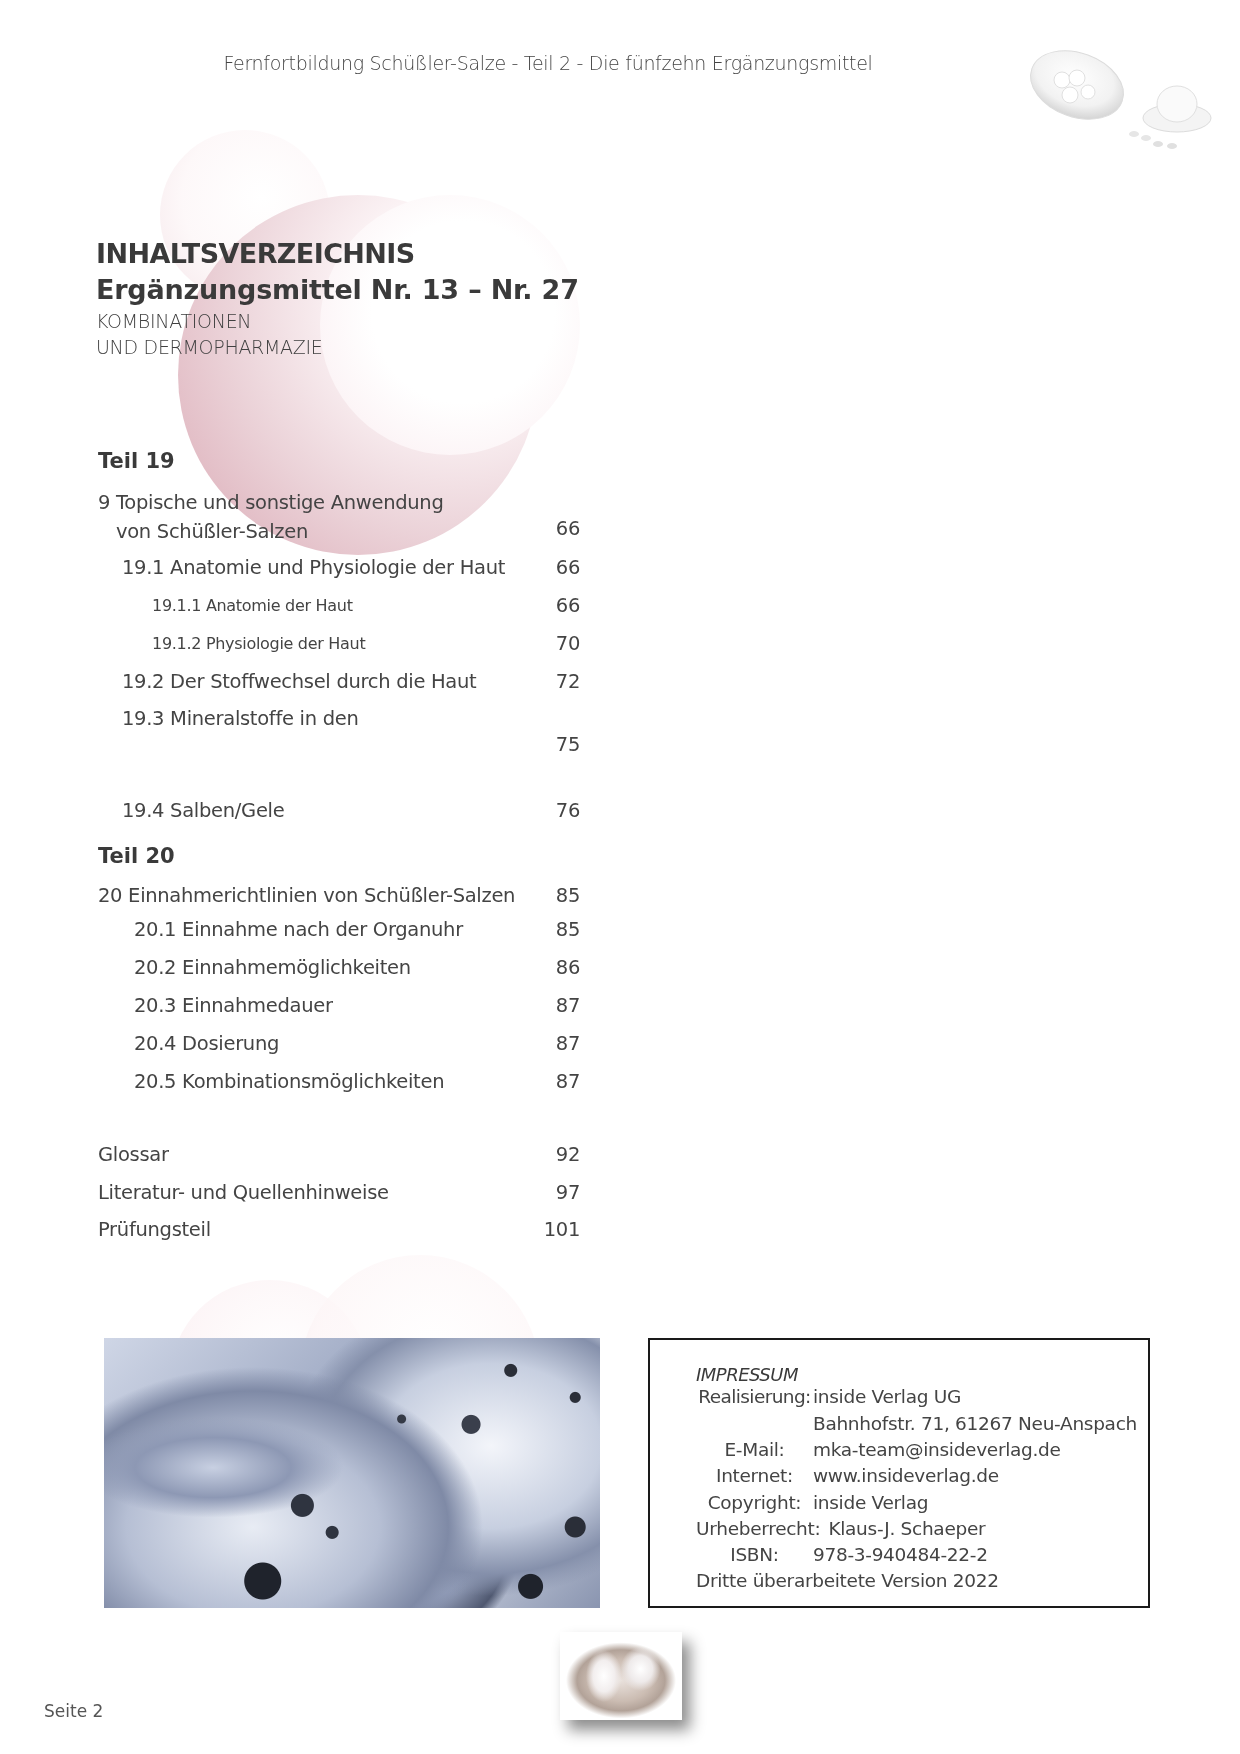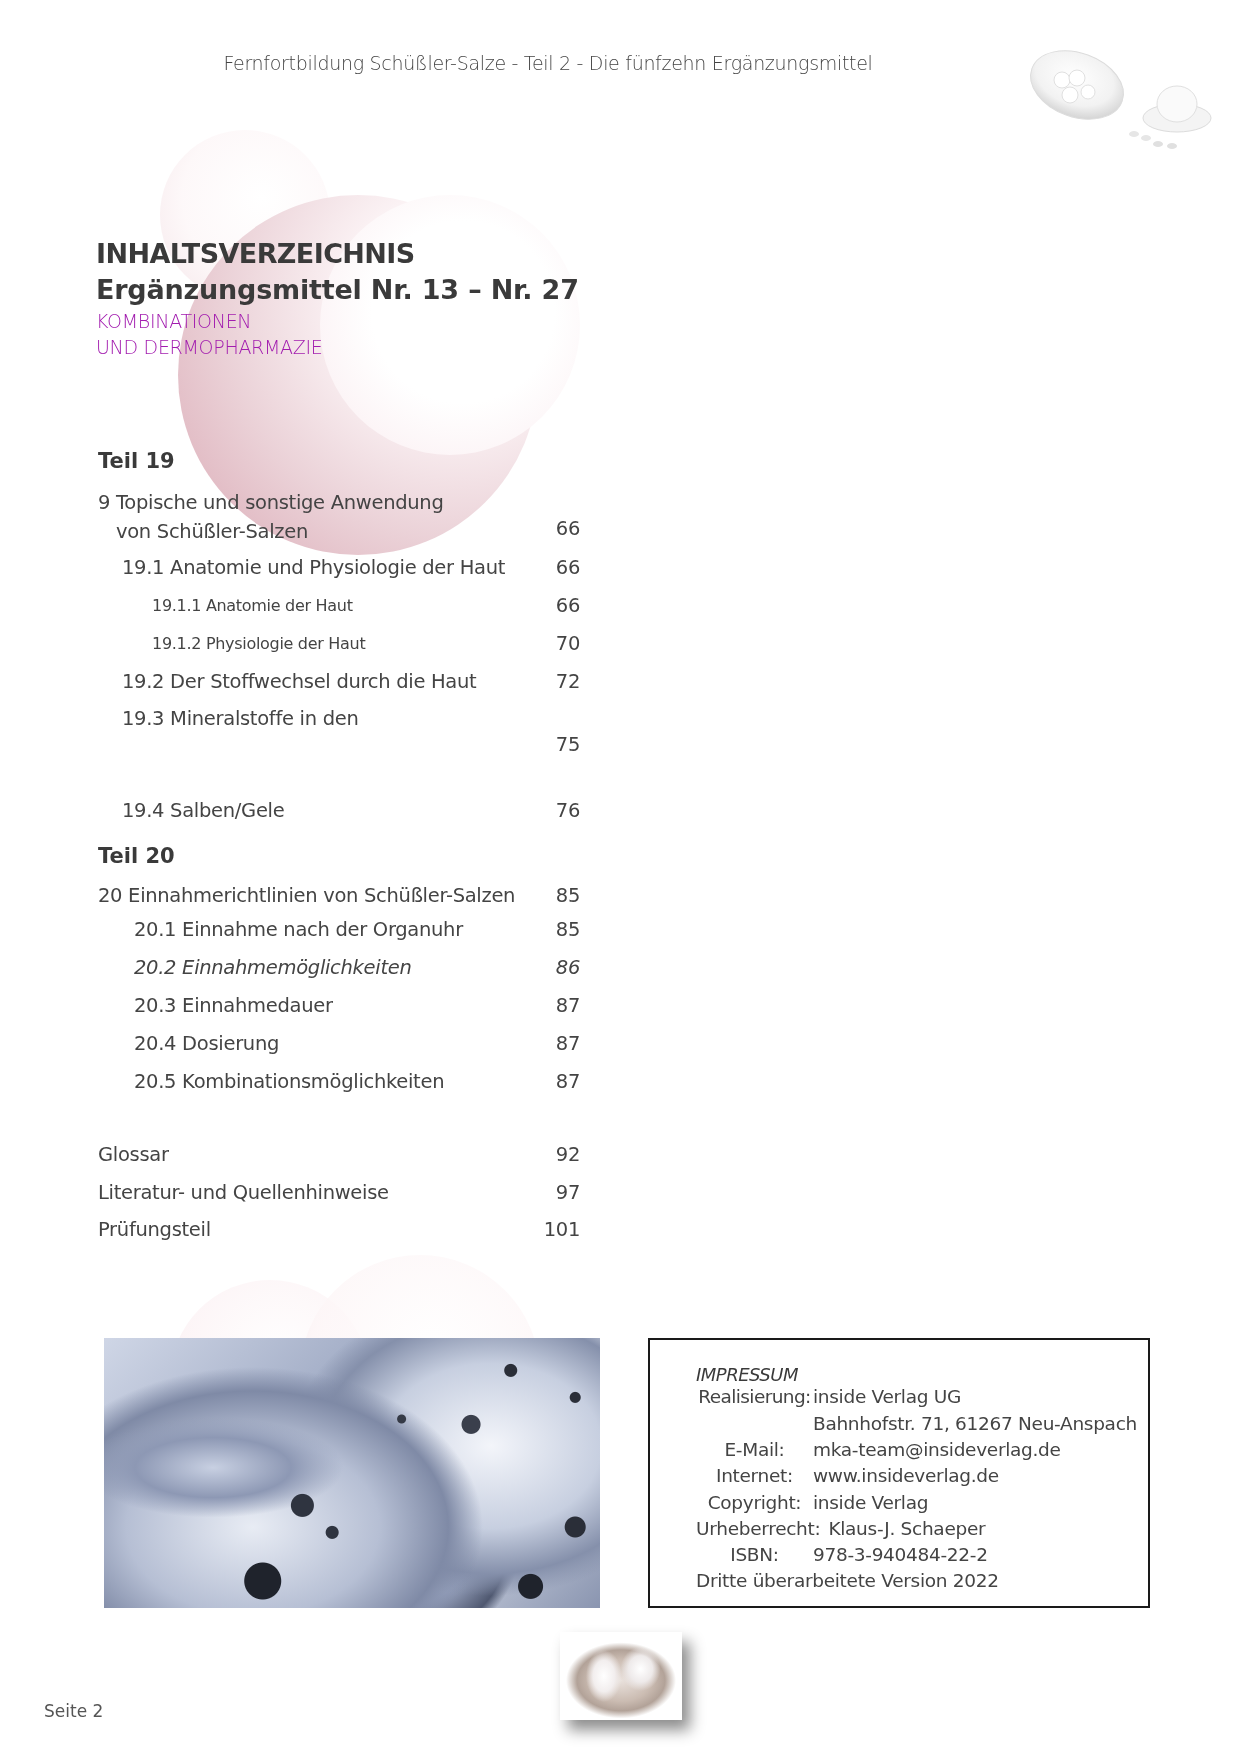--- a/index.html
+++ b/index.html
@@ -70,21 +70,21 @@
       font-size: 27px;
       line-height: 36px;
       color: #3a3a3a;
       letter-spacing: -0.2px;
       white-space: nowrap;
     }
     .title-line.first { letter-spacing: -0.6px; }
     .subtitle-line {
       font-size: 19px;
       line-height: 26px;
-      color: #a21caf;
+      color: #404040;
       font-weight: 300;
       letter-spacing: -0.3px;
       white-space: nowrap;
     }
     .part-heading {
       position: absolute;
       left: 98px;
       font-weight: bold;
       font-size: 21px;
       color: #3a3a3a;
@@ -272,21 +272,21 @@
 <div class="toc-row" style="top:884px;">
   <span class="label">20 Einnahmerichtlinien von Schüßler-Salzen</span>
   <span class="page">85</span>
 </div>
 
 <div class="toc-row lvl2b" style="top:918px;">
   <span class="label">20.1 Einnahme nach der Organuhr</span>
   <span class="page">85</span>
 </div>
 
-<div class="toc-row lvl2b" style="top:956px;font-style:italic;">
+<div class="toc-row lvl2b" style="top:956px;">
   <span class="label">20.2 Einnahmemöglichkeiten</span>
   <span class="page">86</span>
 </div>
 
 <div class="toc-row lvl2b" style="top:994px;text-decoration:underline;">
   <span class="label">20.3 Einnahmedauer</span>
   <span class="page">87</span>
 </div>
 
 <div class="toc-row lvl2b" style="top:1032px;">

